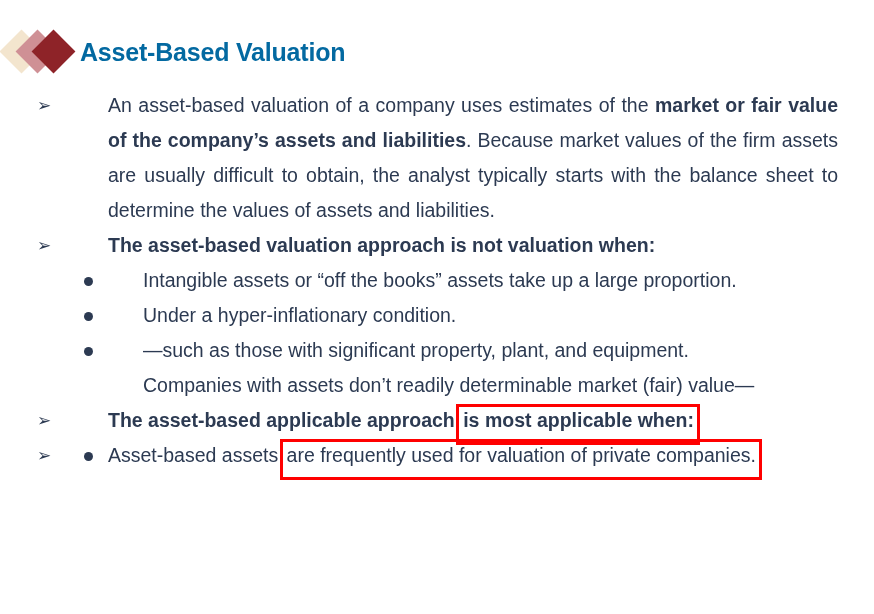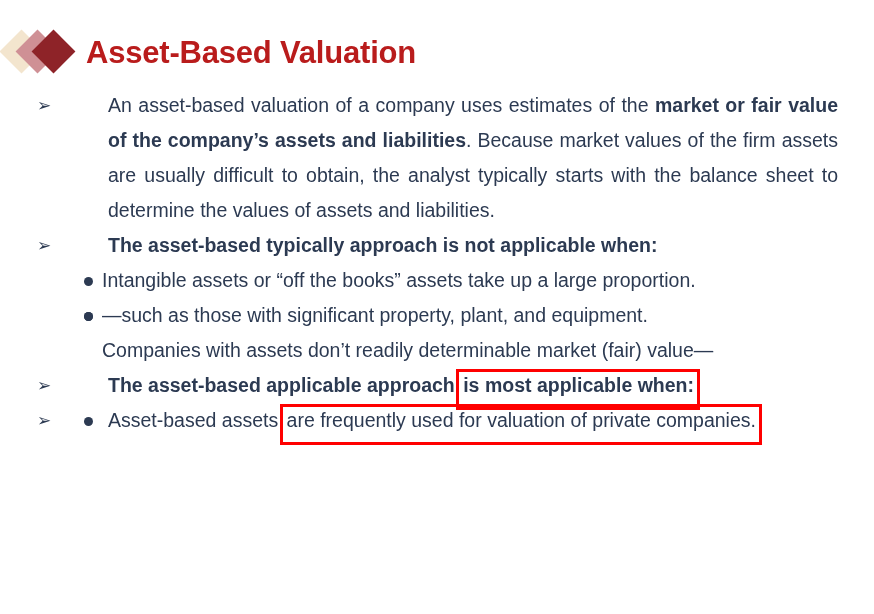--- a/index.html
+++ b/index.html
@@ -42,26 +42,26 @@
     width: 31px;
     height: 31px;
     transform: rotate(45deg);
     top: 10px;
   }
   .diamond-mark .dia.d1 { left: 2px;  background: #F3E5CE; }
   .diamond-mark .dia.d2 { left: 18px; background: #CF9095; }
   .diamond-mark .dia.d3 { left: 34px; background: #8E2328; }
 
   .slide-title {
-    font-size: 31px;
+    font-size: 25px;
     font-weight: bold;
-    color: #b91c1c;
+    color: #0369a1;
     letter-spacing: -0.2px;
     line-height: 1;
-    margin-left: 10px;
+    margin-left: 4px;
     white-space: nowrap;
   }
 
   
   .body-area {
     position: absolute;
     left: 0;
     top: 88px;
     width: 874px;
   }
@@ -82,21 +82,21 @@
     top: 0px;
     width: 18px;
     line-height: 35px;
     font-size: 17px;
     color: #2C3A52;
   }
   .lvl1.nojust { text-align: left; }
 
   .lvl2 {
     position: relative;
-    padding-left: 66px;
+    padding-left: 107px;
     padding-right: 40px;
     color: #2C3A52;
     font-size: 19.5px;
     line-height: 35px;
     text-align: justify;
     text-justify: inter-word;
   }
   .lvl2.nojust { text-align: left; }
   .lvl2 .dot {
     position: absolute;
@@ -138,30 +138,31 @@
 
   <div class="body-area">
 
     <div class="lvl1">
       <span class="arrow">➢</span>
       <span class="txt"><span>An asset-based valuation of a company uses estimates of the </span><b>market or fair value of the company’s assets and liabilities</b><span>. Because market values of the firm assets are usually difficult to obtain, the analyst typically starts with the balance sheet to determine the values of assets and liabilities.</span></span>
     </div>
 
     <div class="lvl1 nojust">
       <span class="arrow">➢</span>
-      <b class="txt">The asset-based typically approach is not applicable when:</b>
+      <b class="txt">The asset-based valuation approach is not valuation when:</b>
     </div>
 
     <div class="lvl2 nojust">
       <span class="dot"></span>
       <span class="txt">Intangible assets or “off the books” assets take up a large proportion.</span>
     </div>
 
     <div class="lvl2 nojust">
       <span class="dot"></span>
+      <span class="txt">Under a hyper-inflationary condition.</span>
     </div>
 
     <div class="lvl2 nojust">
       <span class="dot"></span>
       <span class="txt">—such as those with significant property, plant, and equipment.</span>
       <span class="txt">Companies with assets don’t readily determinable market (fair) value—</span>
     </div>
 
     <div class="lvl1 nojust">
       <span class="arrow">➢</span>

